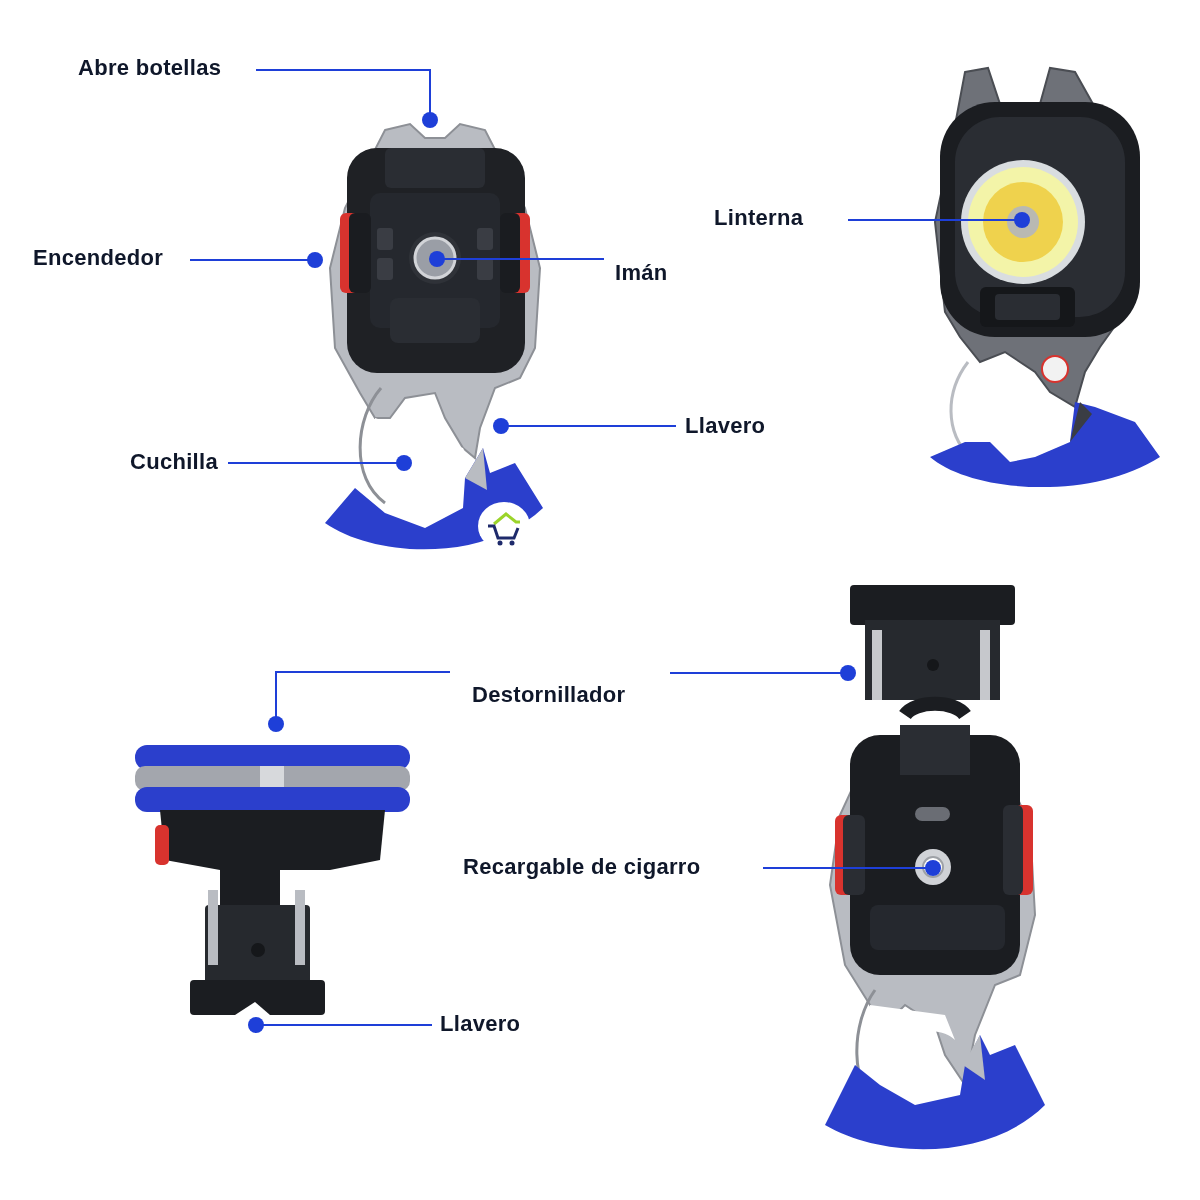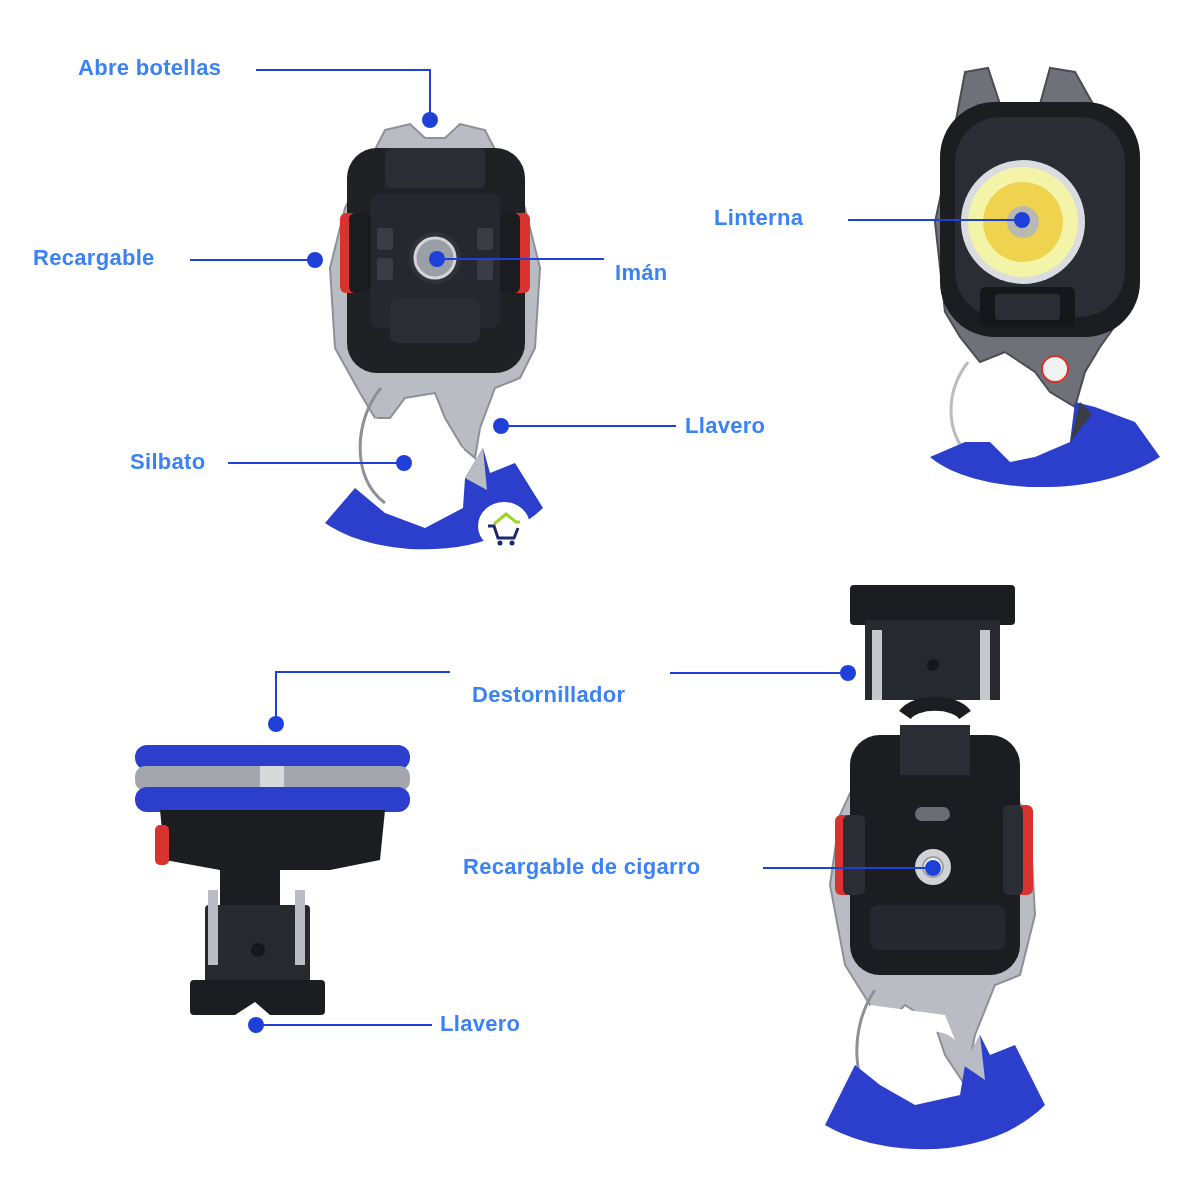--- a/index.html
+++ b/index.html
@@ -1,18 +1,18 @@
 <!DOCTYPE html>
 <html><head>
 <meta charset="utf-8">
 <style>
   html, body { margin:0; padding:0; background:#ffffff; }
   body { width:1200px; height:1200px; position:relative; overflow:hidden;
          font-family:"Liberation Sans", "DejaVu Sans", sans-serif; }
-  .label { position:absolute; font-size:22px; font-weight:600; color:#3b82f6; letter-spacing:0.3px; white-space:nowrap; }
+  .label { position:absolute; font-size:22px; font-weight:600; color:#0f172a; letter-spacing:0.3px; white-space:nowrap; }
   .line { position:absolute; background:#1e3fd8; }
   .dot { position:absolute; width:16px; height:16px; border-radius:50%; background:#1e3fd8; margin-left:-8px; margin-top:-8px; }
   svg.product { position:absolute; overflow:visible; }
 </style>
 </head>
 <body>
 
 <svg class="product" style="left:315px;top:118px" width="240" height="450" viewBox="0 0 240 450">
 
   <path d="M70 12 L95 6 L110 20 L130 20 L145 6 L170 12 L210 90 L225 150 L220 230 L205 260 L180 270 L165 310 L160 340 L148 330 L130 300 L120 275 L90 280 L75 300 L60 300 L45 275 L20 230 L15 150 L30 90 Z" fill="#b9bcc2" stroke="#8d9096" stroke-width="2"></path>
@@ -113,29 +113,29 @@
 
   <path d="M10 540 C70 575 175 575 230 520 L200 460 L175 470 L165 450 L150 480 L145 510 L100 520 L65 500 L40 480 Z" fill="#2b3fcc"></path>
   <path d="M148 480 L165 450 L170 495 Z" fill="#b9bcc2"></path>
 </svg>
 
 <div class="label" style="left:78px;top:55px">Abre botellas</div>
 <div class="line" style="left:256px;top:69px;width:175px;height:2px"></div>
 <div class="line" style="left:429px;top:69px;width:2px;height:50px"></div>
 <div class="dot" style="left:430px;top:120px"></div>
 
-<div class="label" style="left:33px;top:245px">Recargable</div>
+<div class="label" style="left:33px;top:245px">Encendedor</div>
 <div class="line" style="left:190px;top:259px;width:125px;height:2px"></div>
 <div class="dot" style="left:315px;top:260px"></div>
 
 <div class="dot" style="left:437px;top:259px"></div>
 <div class="line" style="left:437px;top:258px;width:167px;height:2px"></div>
 <div class="label" style="left:615px;top:260px">Imán</div>
 
-<div class="label" style="left:130px;top:449px">Silbato</div>
+<div class="label" style="left:130px;top:449px">Cuchilla</div>
 <div class="line" style="left:228px;top:462px;width:176px;height:2px"></div>
 <div class="dot" style="left:404px;top:463px"></div>
 
 <div class="dot" style="left:501px;top:426px"></div>
 <div class="line" style="left:501px;top:425px;width:175px;height:2px"></div>
 <div class="label" style="left:685px;top:413px">Llavero</div>
 
 <div class="label" style="left:714px;top:205px">Linterna</div>
 <div class="line" style="left:848px;top:219px;width:174px;height:2px"></div>
 <div class="dot" style="left:1022px;top:220px"></div>

